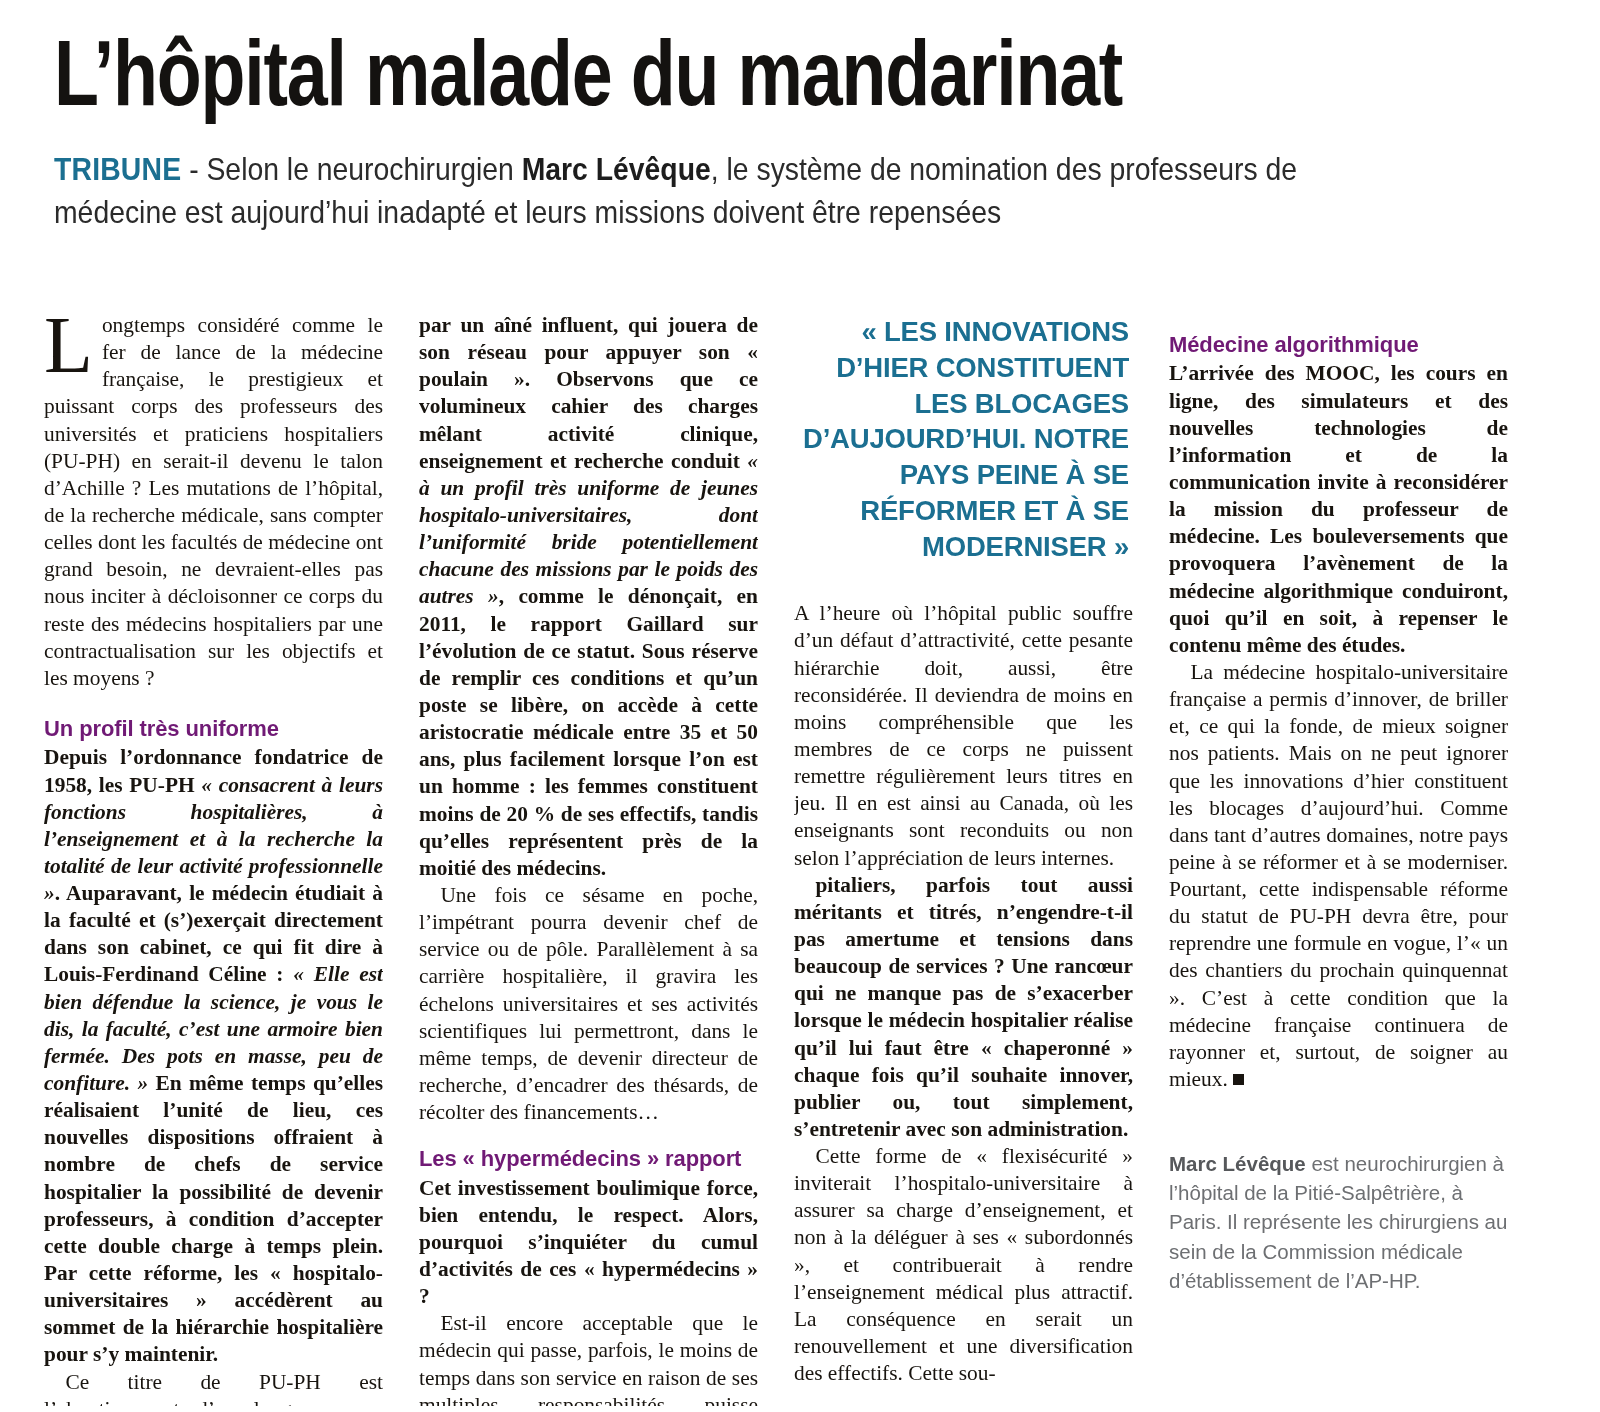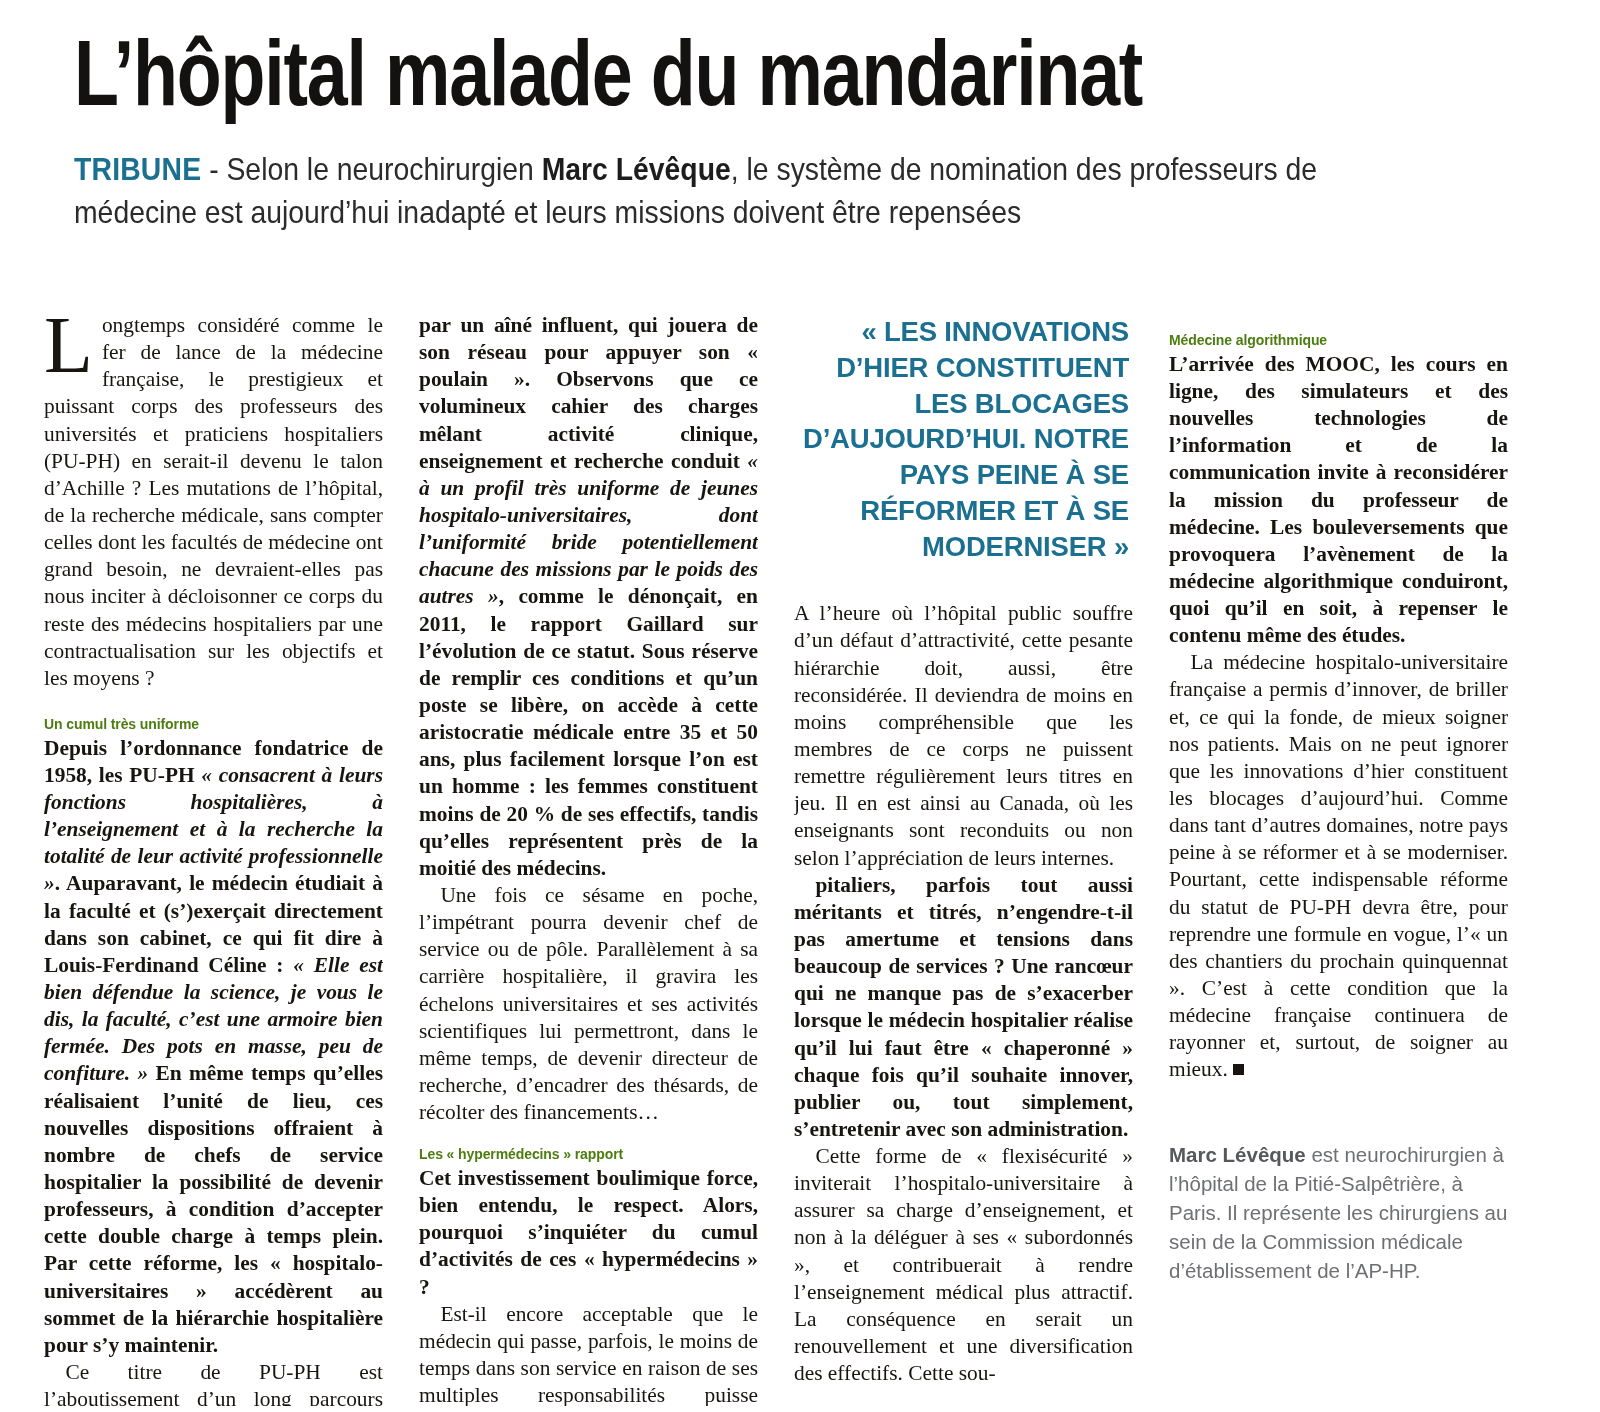--- a/index.html
+++ b/index.html
@@ -11,21 +11,21 @@
     width: 1600px;
     height: 1412px;
     overflow: hidden;
     font-family: "Liberation Serif", serif;
     color: #1a1a1a;
   }
   .page {
     width: 1600px;
     height: 1412px;
     box-sizing: border-box;
-    padding: 28px 42px 6px 72px;
+    padding: 28px 42px 6px 52px;
     position: relative;
   }
 
   
   .headline {
     font-family: "Liberation Sans", sans-serif;
     font-weight: bold;
     font-size: 92px;
     line-height: 0.98;
     letter-spacing: -1.5px;
@@ -99,24 +99,24 @@
     line-height: 0.77;
     padding: 2px 9px 0 0;
     margin-top: 1px;
     font-weight: normal;
     color: #18140f;
   }
 
   h3.subhead {
     font-family: "Liberation Sans", sans-serif;
     font-weight: bold;
-    font-size: 14px;
+    font-size: 22px;
     line-height: 1.2;
     margin: 20px 0 2px 0;
-    color: #4d7c0f;
+    color: #701a75;
     letter-spacing: -0.1px;
   }
   h3.subhead.first { margin-top: 24px; }
 
   
   .pullquote {
     font-family: "Liberation Sans", sans-serif;
     font-weight: bold;
     font-size: 27.5px;
     line-height: 1.30;
@@ -159,21 +159,21 @@
 
   <div class="standfirst">
     <span class="tribune">TRIBUNE</span><span> - </span><span>Selon le neurochirurgien </span><span class="byname">Marc Lévêque</span><span>, le système de nomination des professeurs de médecine est aujourd’hui inadapté et leurs missions doivent être repensées</span>
   </div>
 
   <div class="columns">
 
     <div class="col">
       <p class="body dropcap-para"><span class="dropcap">L</span><span>ongtemps considéré comme le fer de lance de la médecine française, le prestigieux et puissant corps des professeurs des universités et praticiens hospitaliers (PU-PH) en serait-il devenu le talon d’Achille ? Les mutations de l’hôpital, de la recherche médicale, sans compter celles dont les facultés de médecine ont grand besoin, ne devraient-elles pas nous inciter à décloisonner ce corps du reste des médecins hospitaliers par une contractualisation sur les objectifs et les moyens ?</span></p>
 
-      <h3 class="subhead first">Un cumul très uniforme</h3>
+      <h3 class="subhead first">Un profil très uniforme</h3>
 
       <p class="body noindent"><span>Depuis l’ordonnance fondatrice de 1958, les PU-PH </span><i>« consacrent à leurs fonctions hospitalières, à l’enseignement et à la recherche la totalité de leur activité professionnelle »</i><span>. Auparavant, le médecin étudiait à la faculté et (s’)exerçait directement dans son cabinet, ce qui fit dire à Louis-Ferdinand Céline : </span><i>« Elle est bien défendue la science, je vous le dis, la faculté, c’est une armoire bien fermée. Des pots en masse, peu de confiture. »</i><span> En même temps qu’elles réalisaient l’unité de lieu, ces nouvelles dispositions offraient à nombre de chefs de service hospitalier la possibilité de devenir professeurs, à condition d’accepter cette double charge à temps plein. Par cette réforme, les « hospitalo-universitaires » accédèrent au sommet de la hiérarchie hospitalière pour s’y maintenir.</span></p>
 
       <p class="body">Ce titre de PU-PH est l’aboutissement d’un long parcours méritocratique. Le candidat doit signer de nombreuses publications, effectuer un séjour à l’étranger et être guidé</p>
     </div>
 
     <div class="col">
       <p class="body noindent"><span>par un aîné influent, qui jouera de son réseau pour appuyer son « poulain ». Observons que ce volumineux cahier des charges mêlant activité clinique, enseignement et recherche conduit </span><i>« à un profil très uniforme de jeunes hospitalo-universitaires, dont l’uniformité bride potentiellement chacune des missions par le poids des autres »</i><span>, comme le dénonçait, en 2011, le rapport Gaillard sur l’évolution de ce statut. Sous réserve de remplir ces conditions et qu’un poste se libère, on accède à cette aristocratie médicale entre 35 et 50 ans, plus facilement lorsque l’on est un homme : les femmes constituent moins de 20 % de ses effectifs, tandis qu’elles représentent près de la moitié des médecins.</span></p>
 
       <p class="body">Une fois ce sésame en poche, l’impétrant pourra devenir chef de service ou de pôle. Parallèlement à sa carrière hospitalière, il gravira les échelons universitaires et ses activités scientifiques lui permettront, dans le même temps, de devenir directeur de recherche, d’encadrer des thésards, de récolter des financements…</p>

